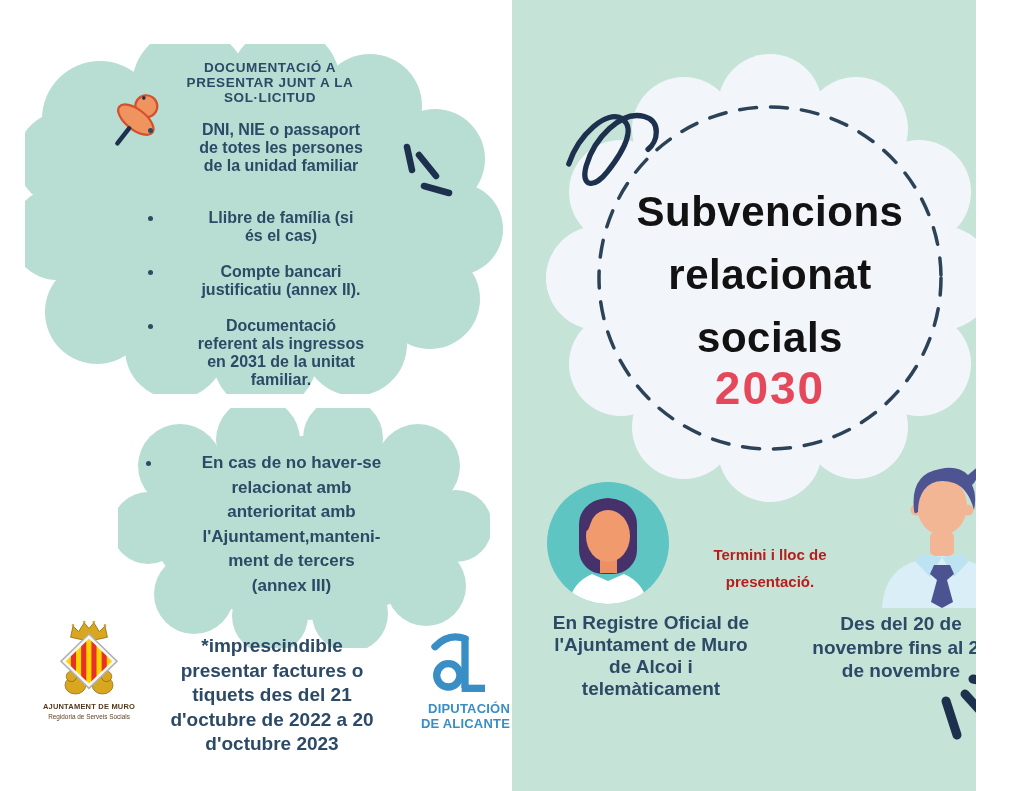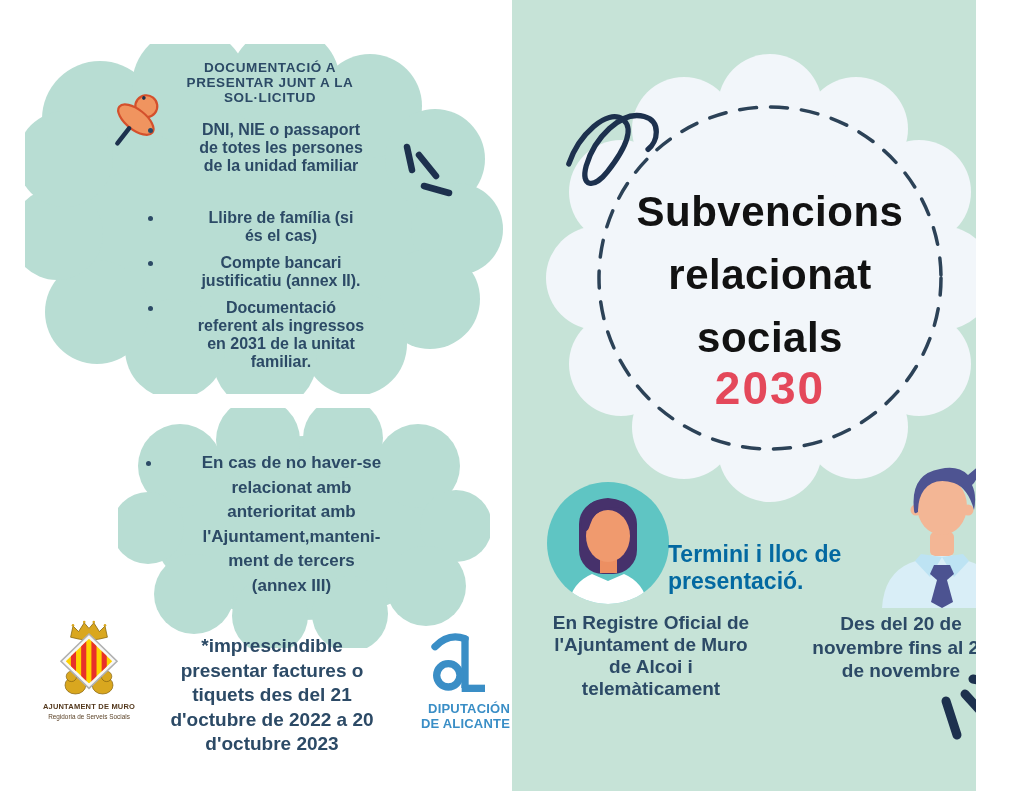--- a/index.html
+++ b/index.html
@@ -22,21 +22,21 @@
   }
   .doc-list{left:148px;top:121px;width:255px;}
   .doc-item{position:relative;display:flex;}
   .doc-item .li-text{
     flex:1;text-align:center;font-weight:bold;font-size:16px;line-height:18px;color:#2c4a66;
   }
   .dot{
     width:5px;height:5px;border-radius:50%;background:#2c4a66;
     flex:0 0 5px;margin-top:7px;margin-right:6px;
   }
-  .doc-item + .doc-item{margin-top:9px;}
+  .doc-item + .doc-item{margin-top:18px;}
   .doc-item.gap{margin-top:34px;}
 
   
   .note-item{left:146px;top:451px;width:280px;display:flex;}
   .note-item .dot{margin-top:10px;}
   .note-item .li-text{
     flex:1;text-align:center;font-weight:bold;font-size:17px;line-height:24.5px;color:#2c4a66;
   }
 
   
@@ -53,22 +53,22 @@
   
   .badge-title{
     left:595px;top:180px;width:350px;text-align:center;
     font-size:42px;line-height:63px;font-weight:bold;letter-spacing:.5px;color:#121212;
   }
   .badge-year{
     left:595px;top:362px;width:350px;text-align:center;
     font-size:46px;line-height:52px;font-weight:bold;color:#e4485a;letter-spacing:2px;
   }
   .termini{
-    left:668px;top:541px;width:204px;
-    font-size:23px;line-height:27px;font-weight:bold;color:#0369a1;
+    left:668px;top:541px;width:204px;text-align:center;
+    font-size:15px;line-height:27px;font-weight:bold;color:#b91c1c;
   }
   .place-text{
     left:520px;top:612px;width:262px;text-align:center;
     font-size:19px;line-height:22px;font-weight:bold;color:#2c4a66;
   }
   .dates-text{
     left:785px;top:612px;width:232px;text-align:center;
     font-size:19px;line-height:23.5px;font-weight:bold;color:#2c4a66;
   }
   svg{display:block;}

